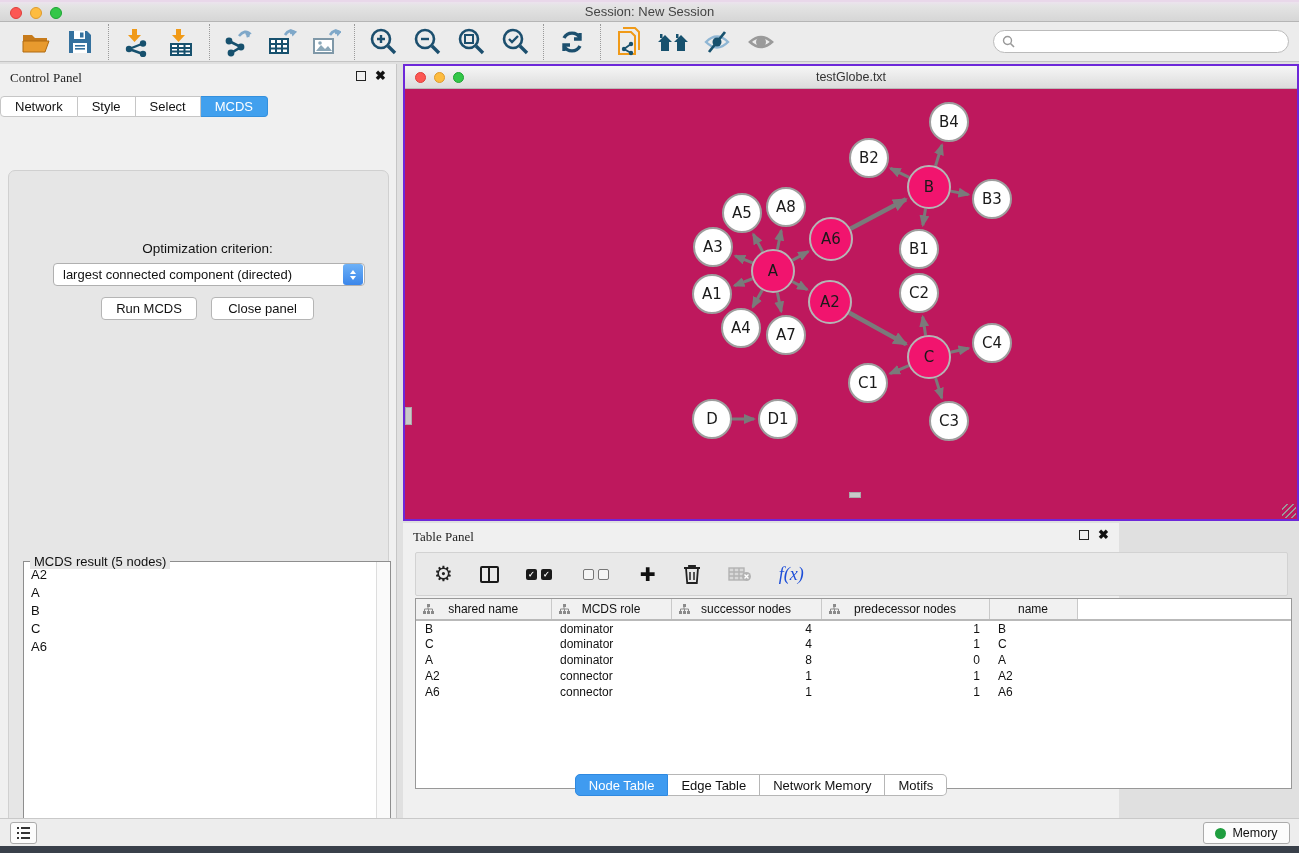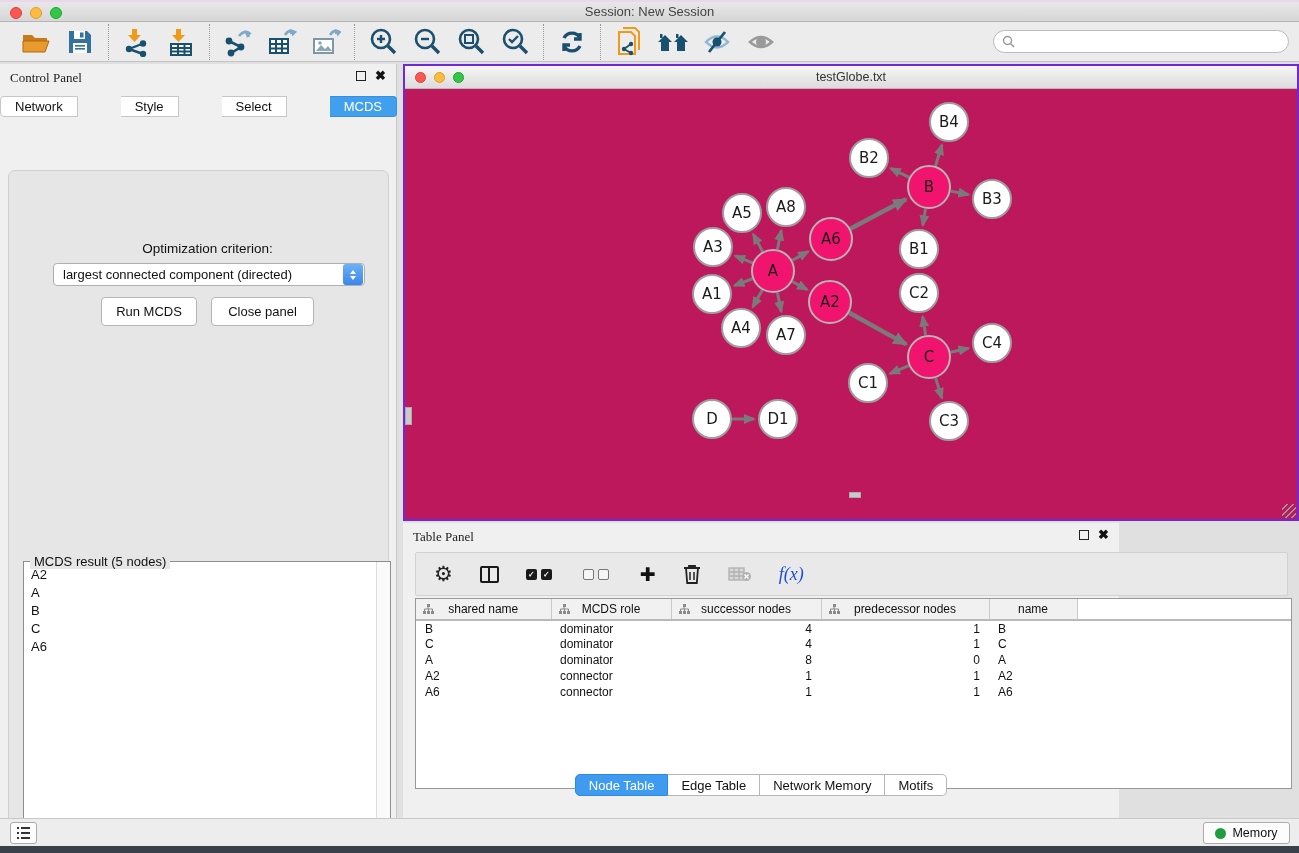--- a/index.html
+++ b/index.html
@@ -33,37 +33,37 @@
   
   #control-panel { left:0; top:64px; width:397px; height:754px; background:#f0f0f0; border-right:1px solid #c6c6c6; }
   .panel-head { position:absolute; left:0; top:0; width:100%; height:28px; display:flex; align-items:center; }
   .panel-head .ptitle { font-size:13px; color:#222; margin-left:10px;font-family:Liberation Serif, serif; }
   .winbtns { position:absolute; right:10px; top:7px; display:flex; gap:9px; align-items:center; }
   .float-ic { width:10px; height:10px; border:1.6px solid #222; display:inline-block; }
   .close-ic { font-size:13px; font-weight:bold; color:#111; line-height:10px; }
 
   #cp-inner { position:absolute; left:8px; top:106px; width:381px; height:700px;
     background:#e6e6e6; border:1px solid #d0d0d0; border-radius:7px; }
-  #cp-tabs { position:absolute; left:0; top:32px; width:397px; display:flex; justify-content:space-between; z-index:3; }
+  #cp-tabs { position:absolute; left:0; top:32px; width:397px; display:flex; justify-content:flex-start; z-index:3; }
   .cptab { height:21px; padding:0 14px; background:#fff; border:1px solid #c6c6c6; border-left:none;
     font-size:13px; color:#111; display:flex; align-items:center; }
   .cptab:first-child { border-left:1px solid #c6c6c6; border-radius:4px 0 0 4px; }
   .cptab:last-child { border-radius:0 4px 4px 0; }
   .cptab.active { background:#41a0ee; border-color:#3490dd; color:#fff; }
 
   #opt-label { position:absolute; left:0; top:70px; width:397px; text-align:center; font-size:13.5px; color:#111; }
   #criterion { position:absolute; left:44px; top:92px; width:312px; height:23px; background:#fff;
     border:1px solid #b0b0b0; border-radius:4px; display:flex; align-items:center; }
   #criterion .selval { flex:1; font-size:13px; color:#111; padding-left:9px; white-space:nowrap; }
   #criterion .stepper { width:20px; height:21px; margin-right:1px; border-radius:3px;
     background:linear-gradient(#6db1f7,#3b86ea); display:flex; flex-direction:column; align-items:center; justify-content:center; gap:2px; }
   .tri-up { width:0; height:0; border-left:3.5px solid transparent; border-right:3.5px solid transparent; border-bottom:4px solid #fff; }
   .tri-dn { width:0; height:0; border-left:3.5px solid transparent; border-right:3.5px solid transparent; border-top:4px solid #fff; }
 
-  .cp-btn { position:absolute; top:126px; height:29px; background:#fff; border:1px solid #b5b5b5; border-radius:4px;
+  .cp-btn { position:absolute; top:126px; height:23px; background:#fff; border:1px solid #b5b5b5; border-radius:4px;
     font-size:13px; color:#111; display:flex; align-items:center; justify-content:center; }
   #run-btn { left:92px; width:96px; }
   #closep-btn { left:202px; width:103px; }
 
   #result-box { position:absolute; left:14px; top:390px; width:368px; height:346px;
     border:1px solid #8e8e8e; background:#fff; }
   #result-legend { position:absolute; left:6px; top:-8px; background:#e6e6e6; padding:0 4px; font-size:13px; color:#111; }
   #result-list { position:absolute; left:1px; top:3px; bottom:1px; right:15px; overflow:hidden; }
   .ritem { font-size:13px; color:#111; padding:1.5px 0 1.5px 6px; }
   #result-scroll { position:absolute; right:0; top:0; bottom:0; width:14px; background:#fafafa; border-left:1px solid #ddd; }

